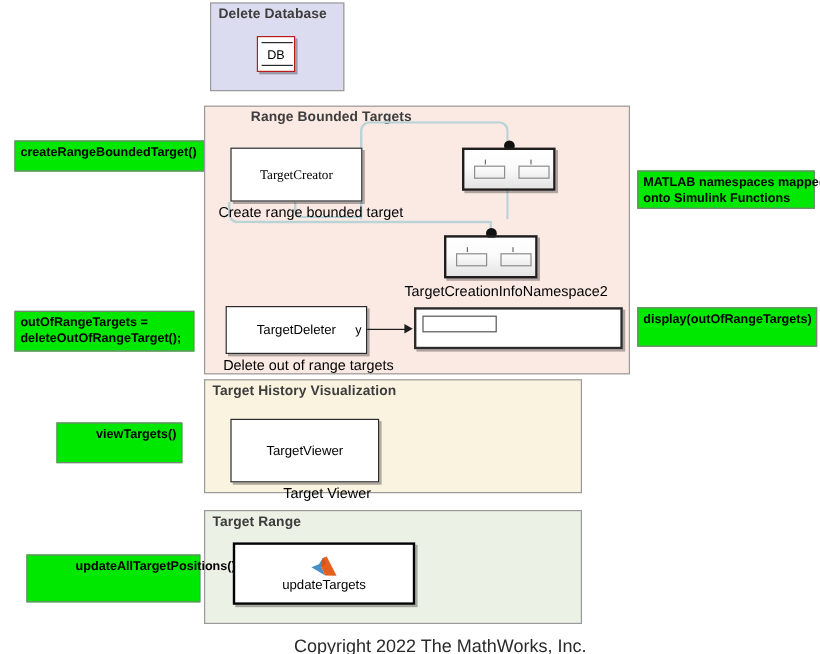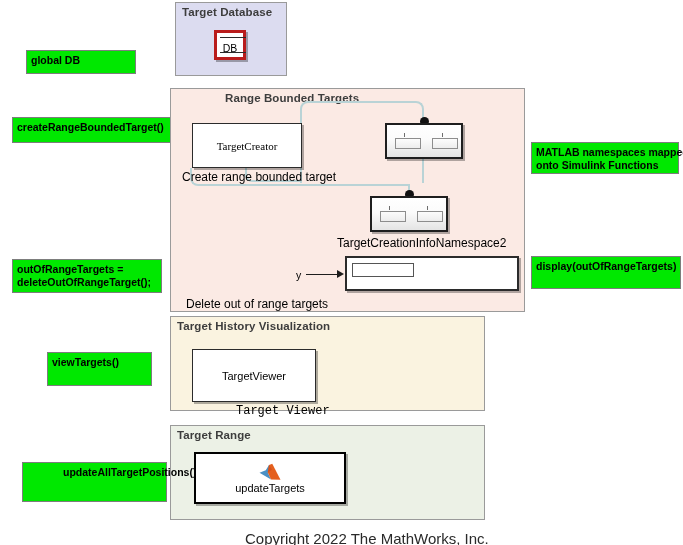--- a/index.html
+++ b/index.html
@@ -65,21 +65,21 @@
   .fcnport{
     position:absolute;
     width:9px;height:9px;border-radius:50%;
     background:#111111;
   }
 
   
   .dbblock{
     position:absolute;box-sizing:border-box;
     background:#ffffff;
-    border:3px solid #b91c1c;
+    border:1px solid #b91c1c;
     box-shadow:2px 2px 0 rgba(0,0,0,0.30);
   }
   .dbline{position:absolute;height:1px;background:#2b2b2b;}
   .dbtext{
     position:absolute;width:100%;text-align:center;
     font-size:10.5px;color:#000;
   }
 
   
   .dispblock{
@@ -140,37 +140,36 @@
   .copyright{
     position:absolute;
     font-size:15px;color:#2a2a2a;white-space:nowrap;
   }
 </style>
 </head>
 <body>
 
 <div id="canvas">
 
-  <div class="annot" style="left:26px;top:50px;width:110px;height:24px;">global DB</div>
 
   <div class="group" style="left:175px;top:2px;width:112px;height:74px;background:#dcdcf0;">
   </div>
-  <div class="group-title" style="left:182px;top:6px;">Target Database</div>
+  <div class="group-title" style="left:182px;top:6px;">Delete Database</div>
 
   <div class="dbblock" style="left:214px;top:30px;width:32px;height:30px;">
     <div class="dbline" style="left:3px;top:4px;width:26px;"></div>
     <div class="dbtext" style="top:9px;">DB</div>
     <div class="dbline" style="left:3px;bottom:4px;width:26px;"></div>
   </div>
 
   <div class="annot" style="left:12px;top:117px;width:160px;height:26px;">createRangeBoundedTarget()</div>
 
   <div class="group" style="left:170px;top:88px;width:355px;height:224px;background:#fbeae4;">
   </div>
-  <div class="group-title" style="left:193px;top:92px;padding-left:32px;">Range Bounded Targets</div>
+  <div class="group-title" style="left:177px;top:92px;padding-left:32px;">Range Bounded Targets</div>
 
   <div class="fcl" style="left:245px;top:168px;width:57px;height:14px;
               border-left-width:2px;border-bottom-width:2px;
               border-bottom-left-radius:7px;"></div>
   <div class="fcl" style="left:300px;top:101px;width:124px;height:82px;
               border-left-width:2px;border-top-width:2px;border-right-width:2px;
               border-top-left-radius:8px;border-top-right-radius:8px;"></div>
 
   <div class="fcl" style="left:190px;top:168px;width:28px;height:18px;
               border-left-width:2px;border-bottom-width:2px;
@@ -195,20 +194,23 @@
 
   <div class="fcnport" style="left:405px;top:190px;"></div>
   <div class="nsblock" style="left:370px;top:196px;width:78px;height:36px;">
     <div class="nstick" style="left:17px;top:8px;"></div>
     <div class="nsinner" style="left:8px;top:13px;width:26px;height:11px;"></div>
     <div class="nstick" style="left:55px;top:8px;"></div>
     <div class="nsinner" style="left:45px;top:13px;width:26px;height:11px;"></div>
   </div>
   <div class="blocklabel" style="left:337px;top:236px;">TargetCreationInfoNamespace2</div>
 
+  <div class="sfblock" style="left:188px;top:255px;width:118px;height:40px;">
+    <span class="lbl">TargetDeleter</span>
+  </div>
   <div class="portlabel" style="left:296px;top:269px;">y</div>
   <div class="blocklabel" style="left:186px;top:297px;">Delete out of range targets</div>
 
   <div class="sig sigh" style="left:306px;top:274px;width:33px;"></div>
   <div class="arrow" style="left:337px;top:270px;"></div>
 
   <div class="dispblock" style="left:345px;top:256px;width:174px;height:35px;">
     <div class="dispvalue" style="left:5px;top:5px;width:62px;height:14px;"></div>
   </div>
 
@@ -220,23 +222,23 @@
 
   <div class="annot" style="left:531px;top:256px;width:150px;height:33px;">display(outOfRangeTargets)</div>
 
   <div class="group" style="left:170px;top:316px;width:315px;height:95px;background:#faf3e0;">
   </div>
   <div class="group-title" style="left:177px;top:320px;">Target History Visualization</div>
 
   <div class="sfblock" style="left:192px;top:349px;width:124px;height:53px;">
     <span class="lbl">TargetViewer</span>
   </div>
-  <div class="blocklabel" style="left:236px;top:404px;font-family:Liberation Mono, monospace;">Target Viewer</div>
-
-  <div class="annot" style="left:47px;top:352px;width:105px;height:34px;">viewTargets()</div>
+  <div class="blocklabel" style="left:236px;top:404px;">Target Viewer</div>
+
+  <div class="annot" style="left:47px;top:352px;width:105px;height:34px;text-align:right;">viewTargets()</div>
 
   <div class="group" style="left:170px;top:425px;width:315px;height:95px;background:#ecf1e6;">
   </div>
   <div class="group-title" style="left:177px;top:429px;">Target Range</div>
 
   <div class="mlblock" style="left:194px;top:452px;width:152px;height:52px;">
     <span style="display:block;width:22px;height:18px;line-height:0;">
       <svg width="22" height="18" viewBox="0 0 44 36" xmlns="http://www.w3.org/2000/svg">
         <path d="M1 19.5 L13.5 14.5 L20 4 L26 13 L17.5 19 L24 33 Z" fill="#4a90c4"></path>
         <path d="M20 4 L26.5 1.5 L43 33.5 L24 33 L17.5 19 Z" fill="#e4601e"></path>

